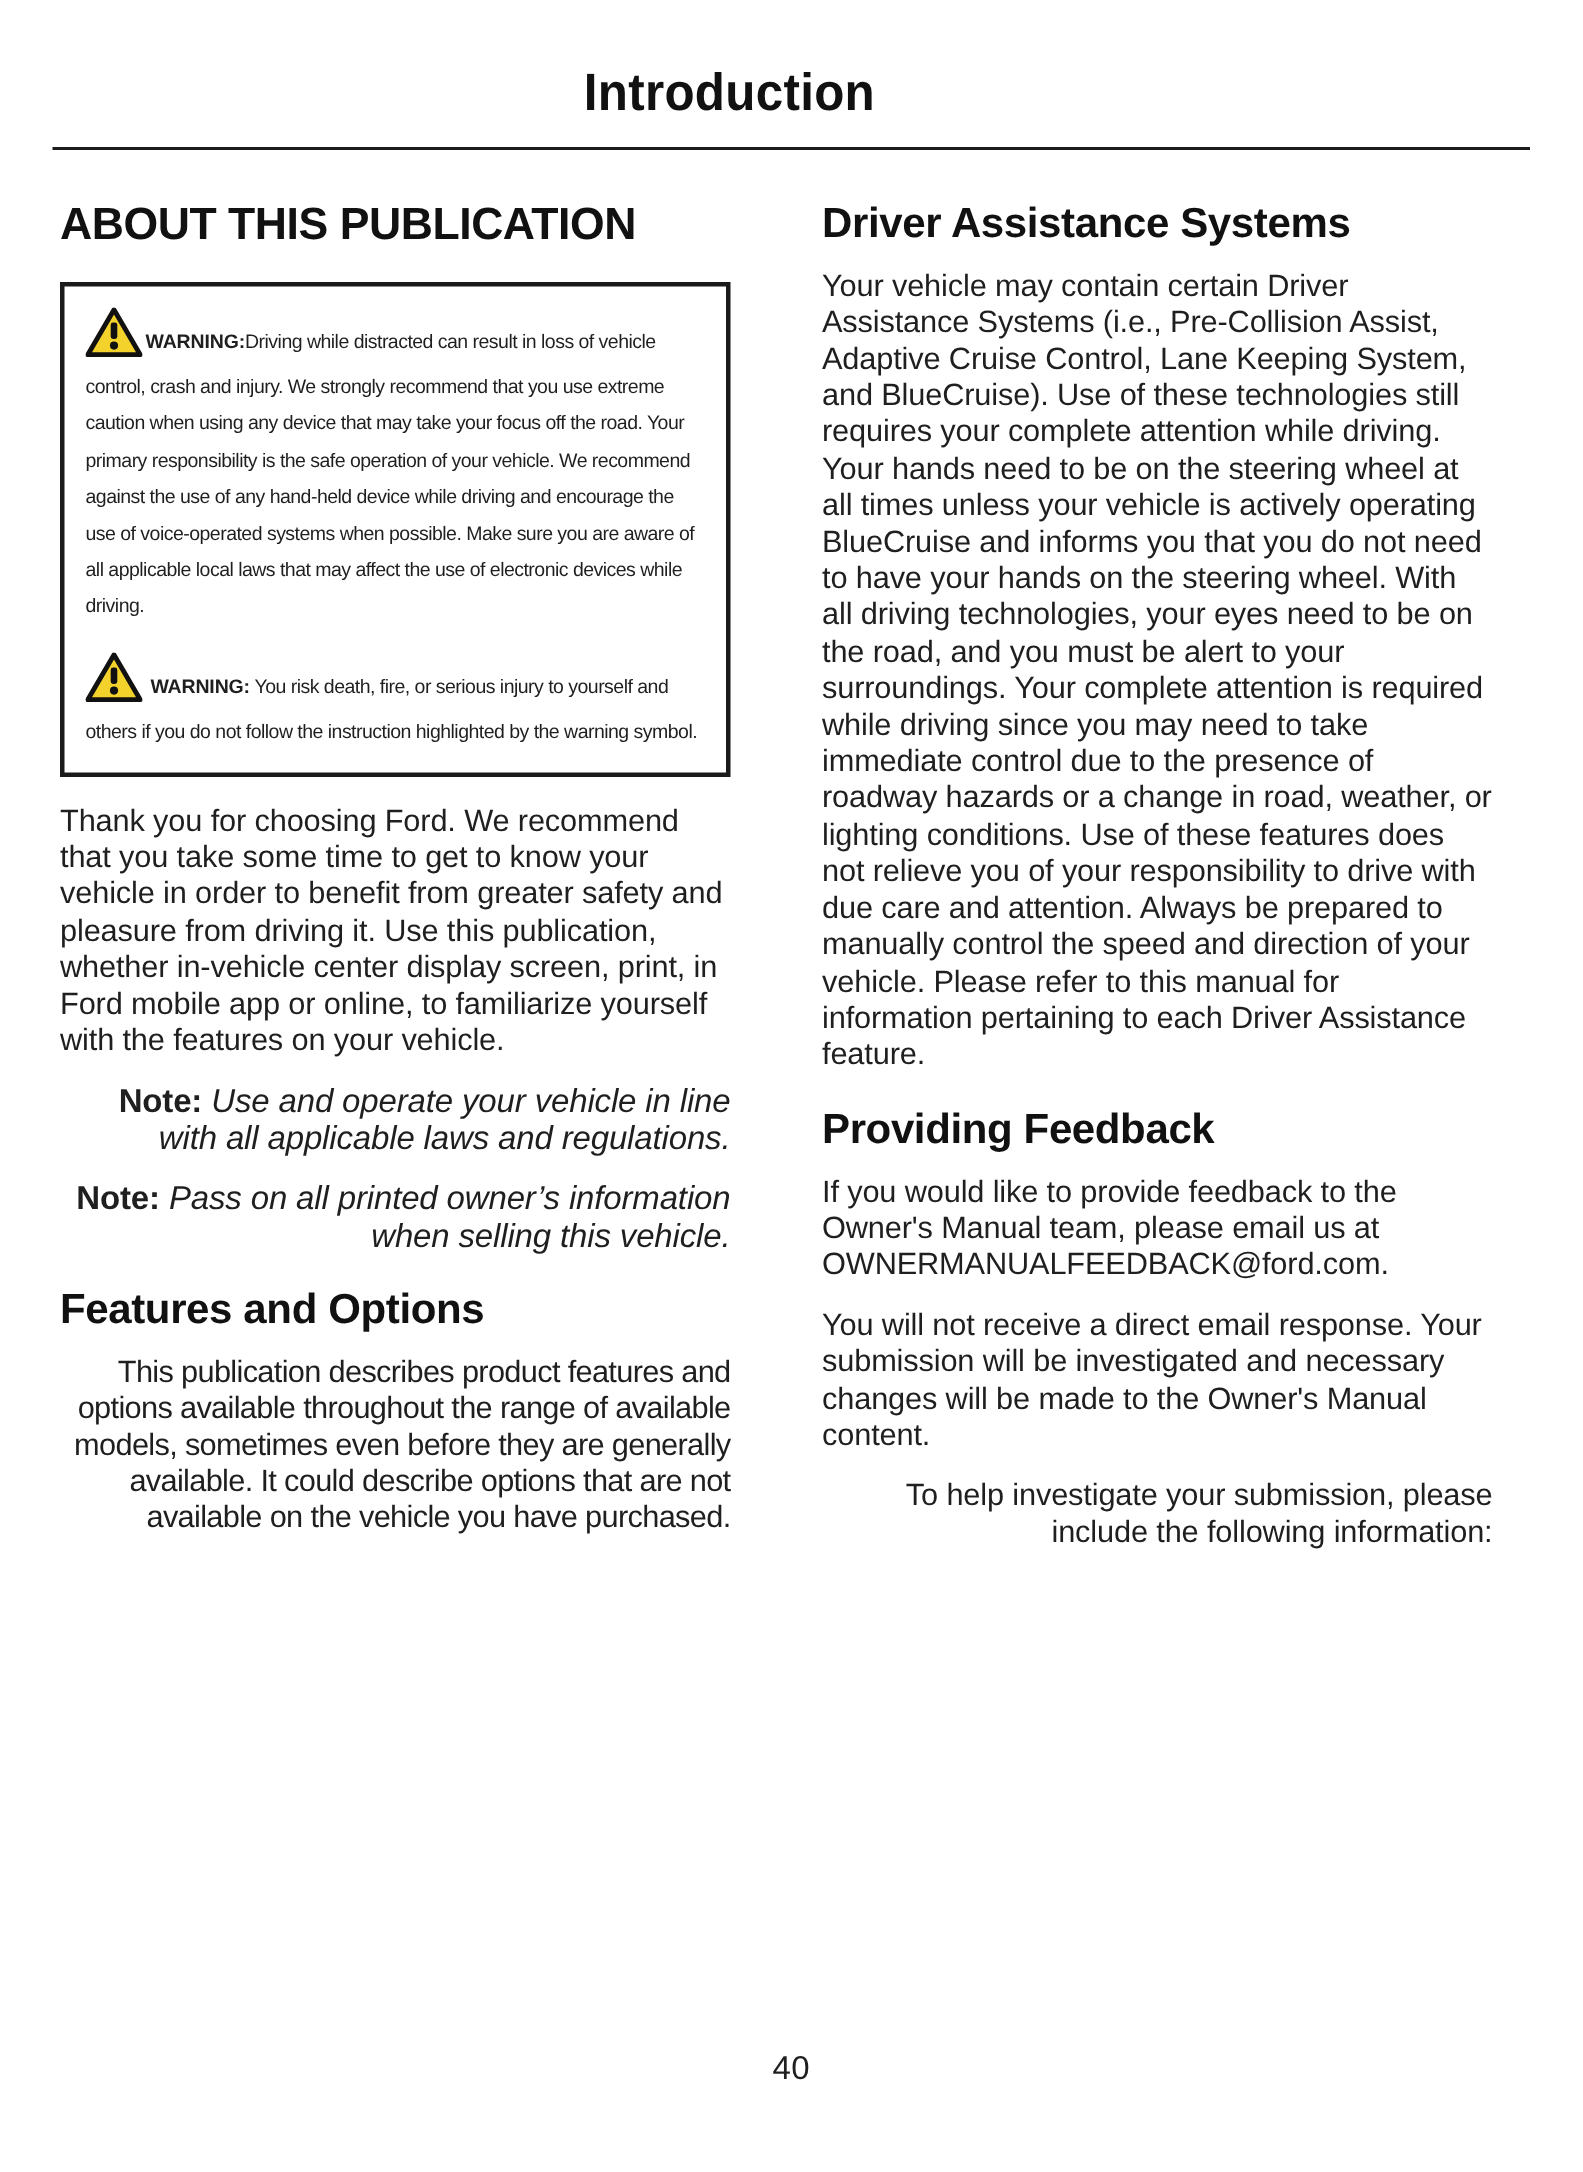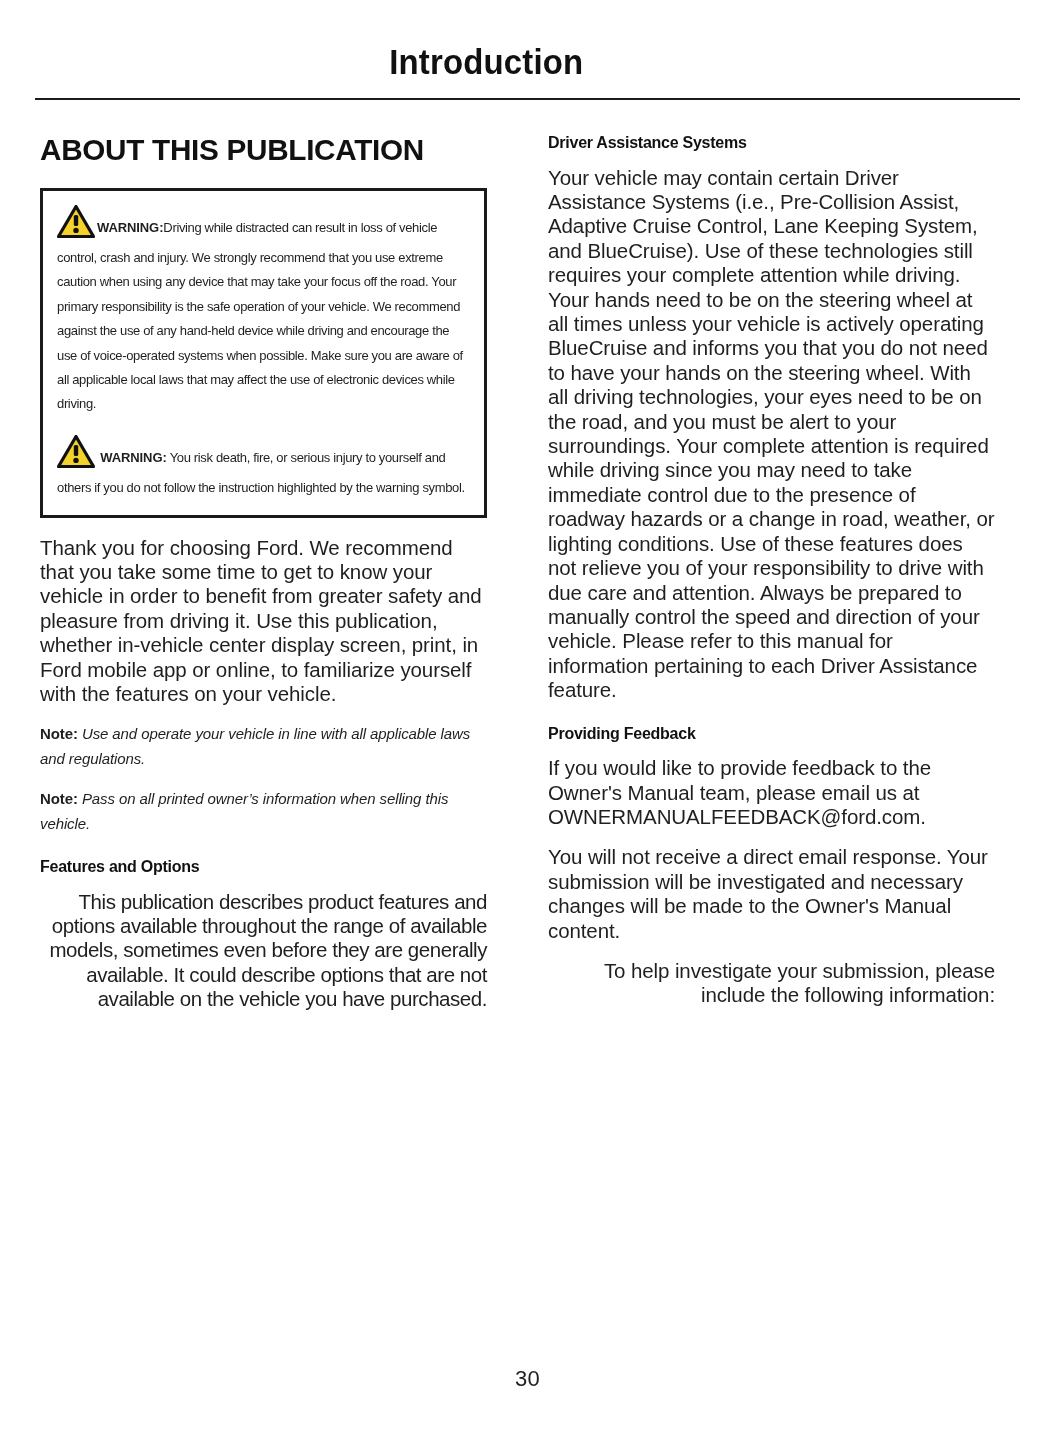--- a/index.html
+++ b/index.html
@@ -71,21 +71,21 @@
     font-size: 30px;
     font-weight: 800;
     letter-spacing: -0.3px;
     margin: 0 0 22px 0;
     line-height: 1.05;
     color: #111111;
     transform: scaleX(0.99);
     transform-origin: left;
   }
   h2.sub-title {
-    font-size: 16px;
+    font-size: 28px;
     font-weight: 800;
     letter-spacing: -0.25px;
     margin: 0 0 14px 0;
     line-height: 1.1;
     color: #111111;
   }
   h2.sub-title.spaced {
     margin-top: 22px;
   }
 
@@ -94,25 +94,26 @@
     font-size: 20.5px;
     line-height: 24.4px;
     margin: 0 0 16px 0;
     color: #1f1f1f;
     letter-spacing: -0.1px;
   }
   p.body.tight { letter-spacing: -0.45px; }
   p.body:last-child { margin-bottom: 0; text-align: right; }
 
   p.note {
-    font-size: 15px;
+    font-size: 22px;
     line-height: 24.4px;
     margin: 0 0 16px 0;
     color: #1f1f1f;
     letter-spacing: -0.1px;
+    text-align: right;
   }
   p.note .note-label {
     font-weight: 800;
     font-style: normal;
   }
   p.note .note-text {
     font-style: italic;
   }
 
   
@@ -249,15 +250,15 @@
 
       <p class="body">You will not receive a direct email response. Your submission will be investigated and necessary changes will be made to the Owner's Manual content.</p>
 
       <p class="body">To help investigate your submission, please include the following information:</p>
 
 
     </div>
 
   </div>
 
-  <div class="page-number">30</div>
+  <div class="page-number">40</div>
 
 </div>
 
 </body></html>

